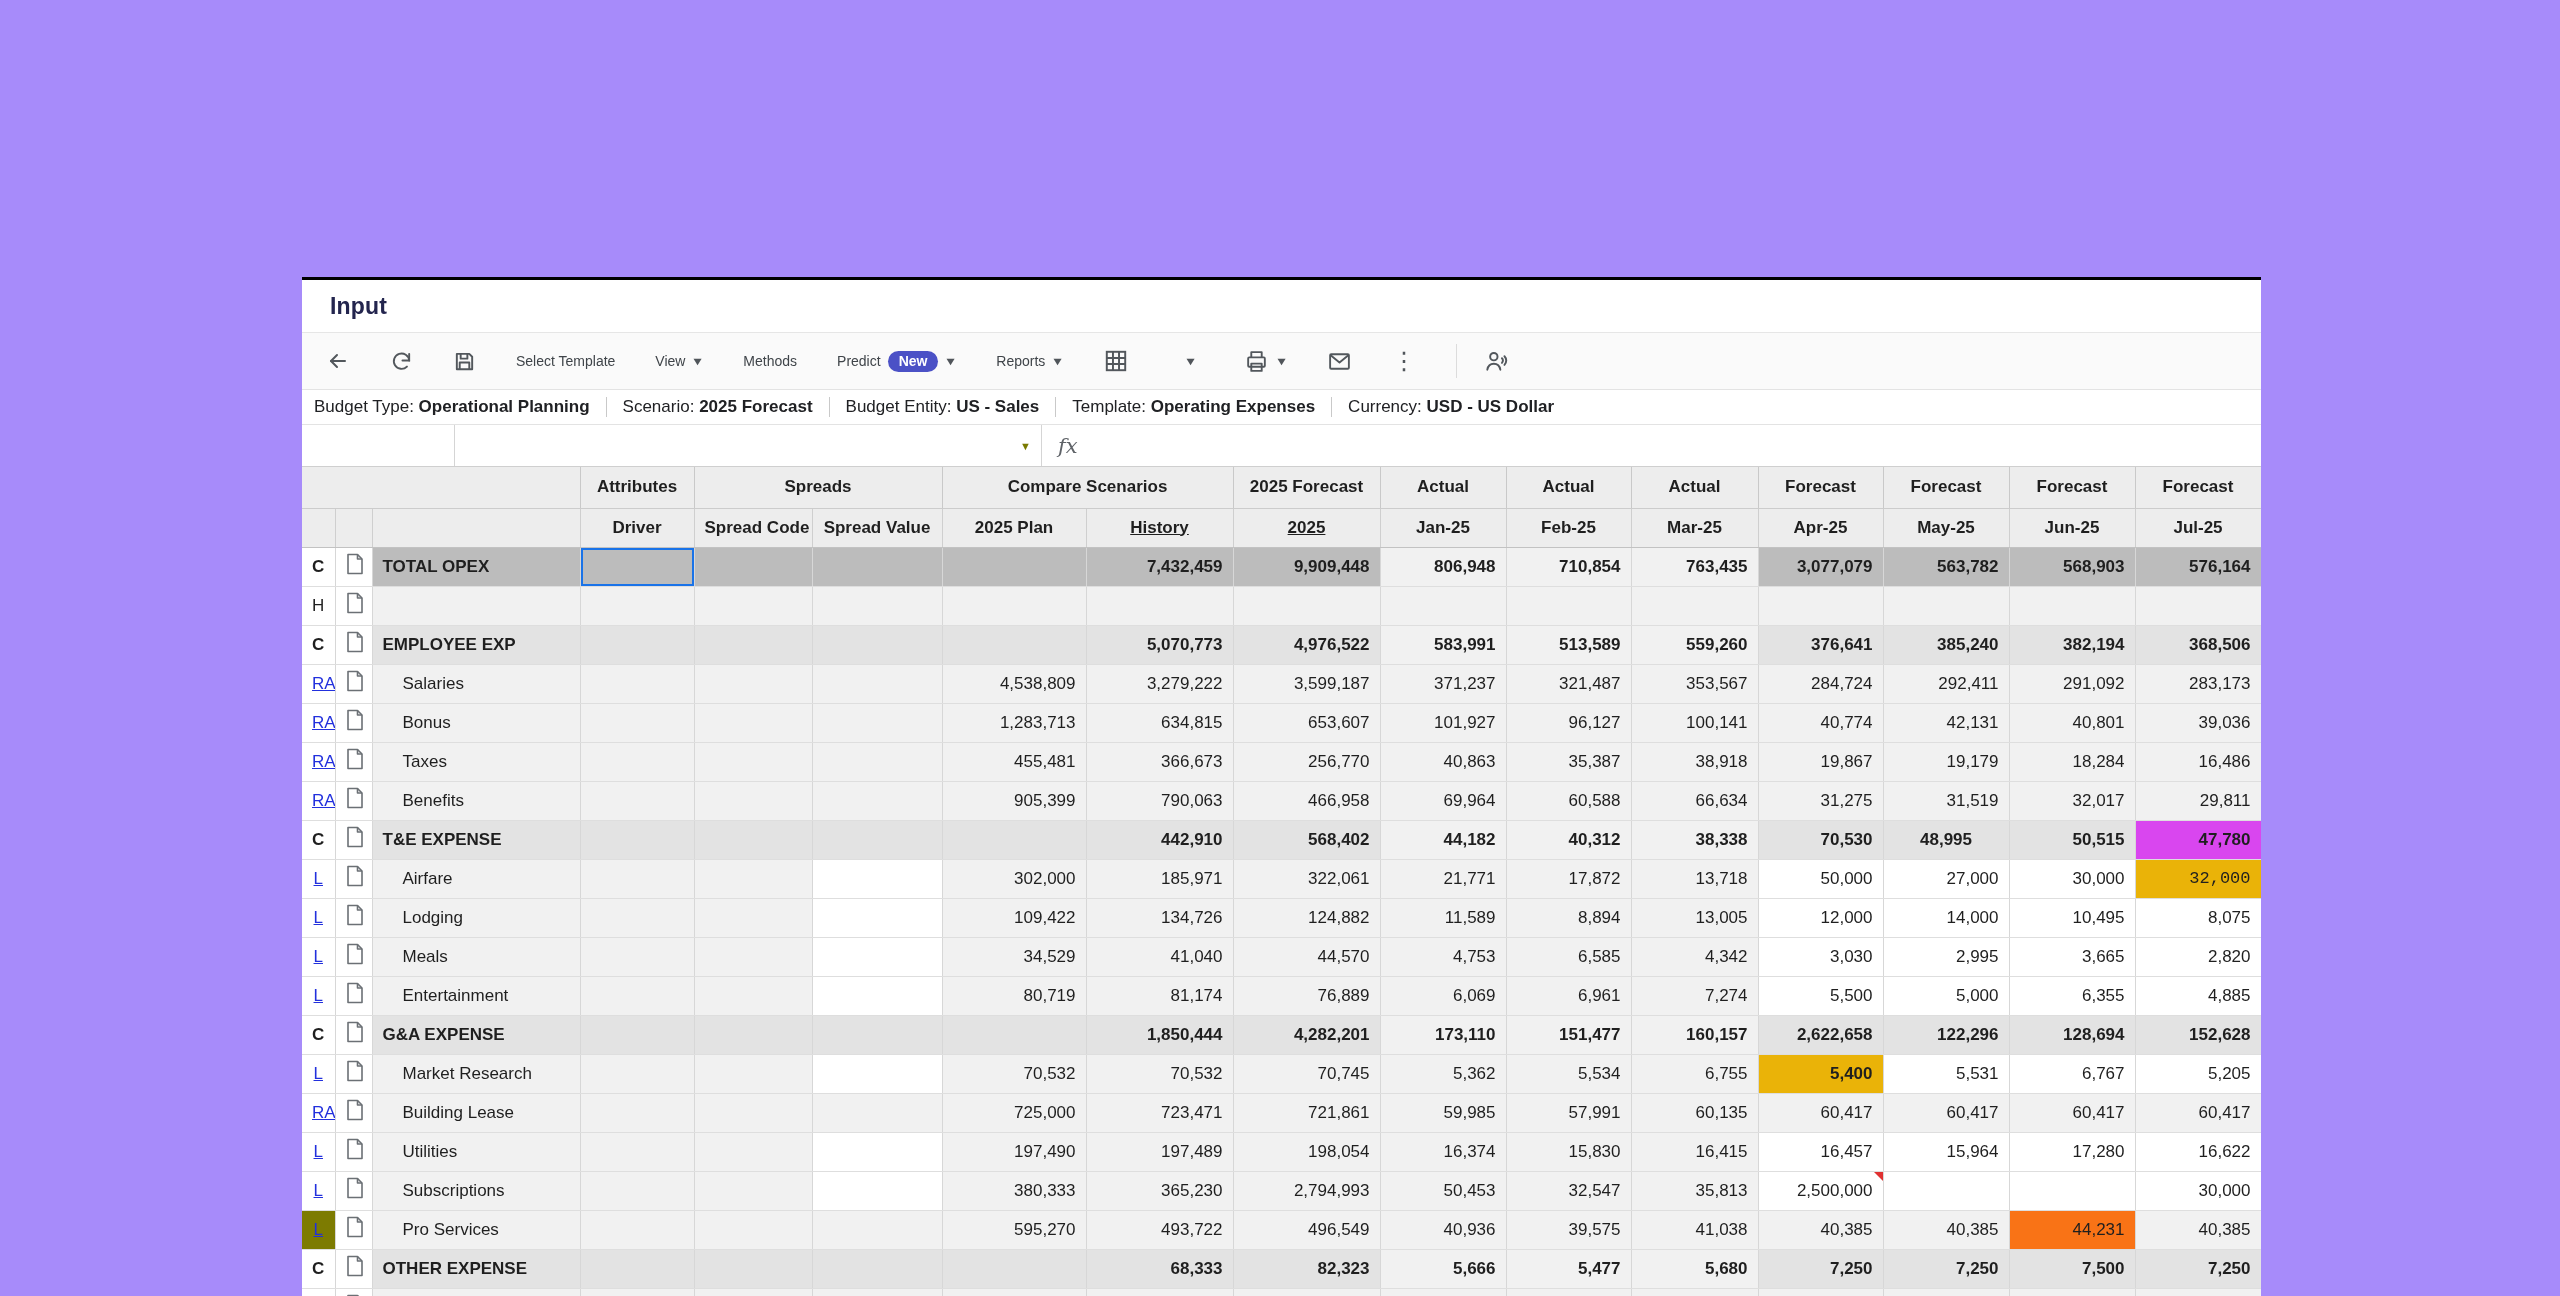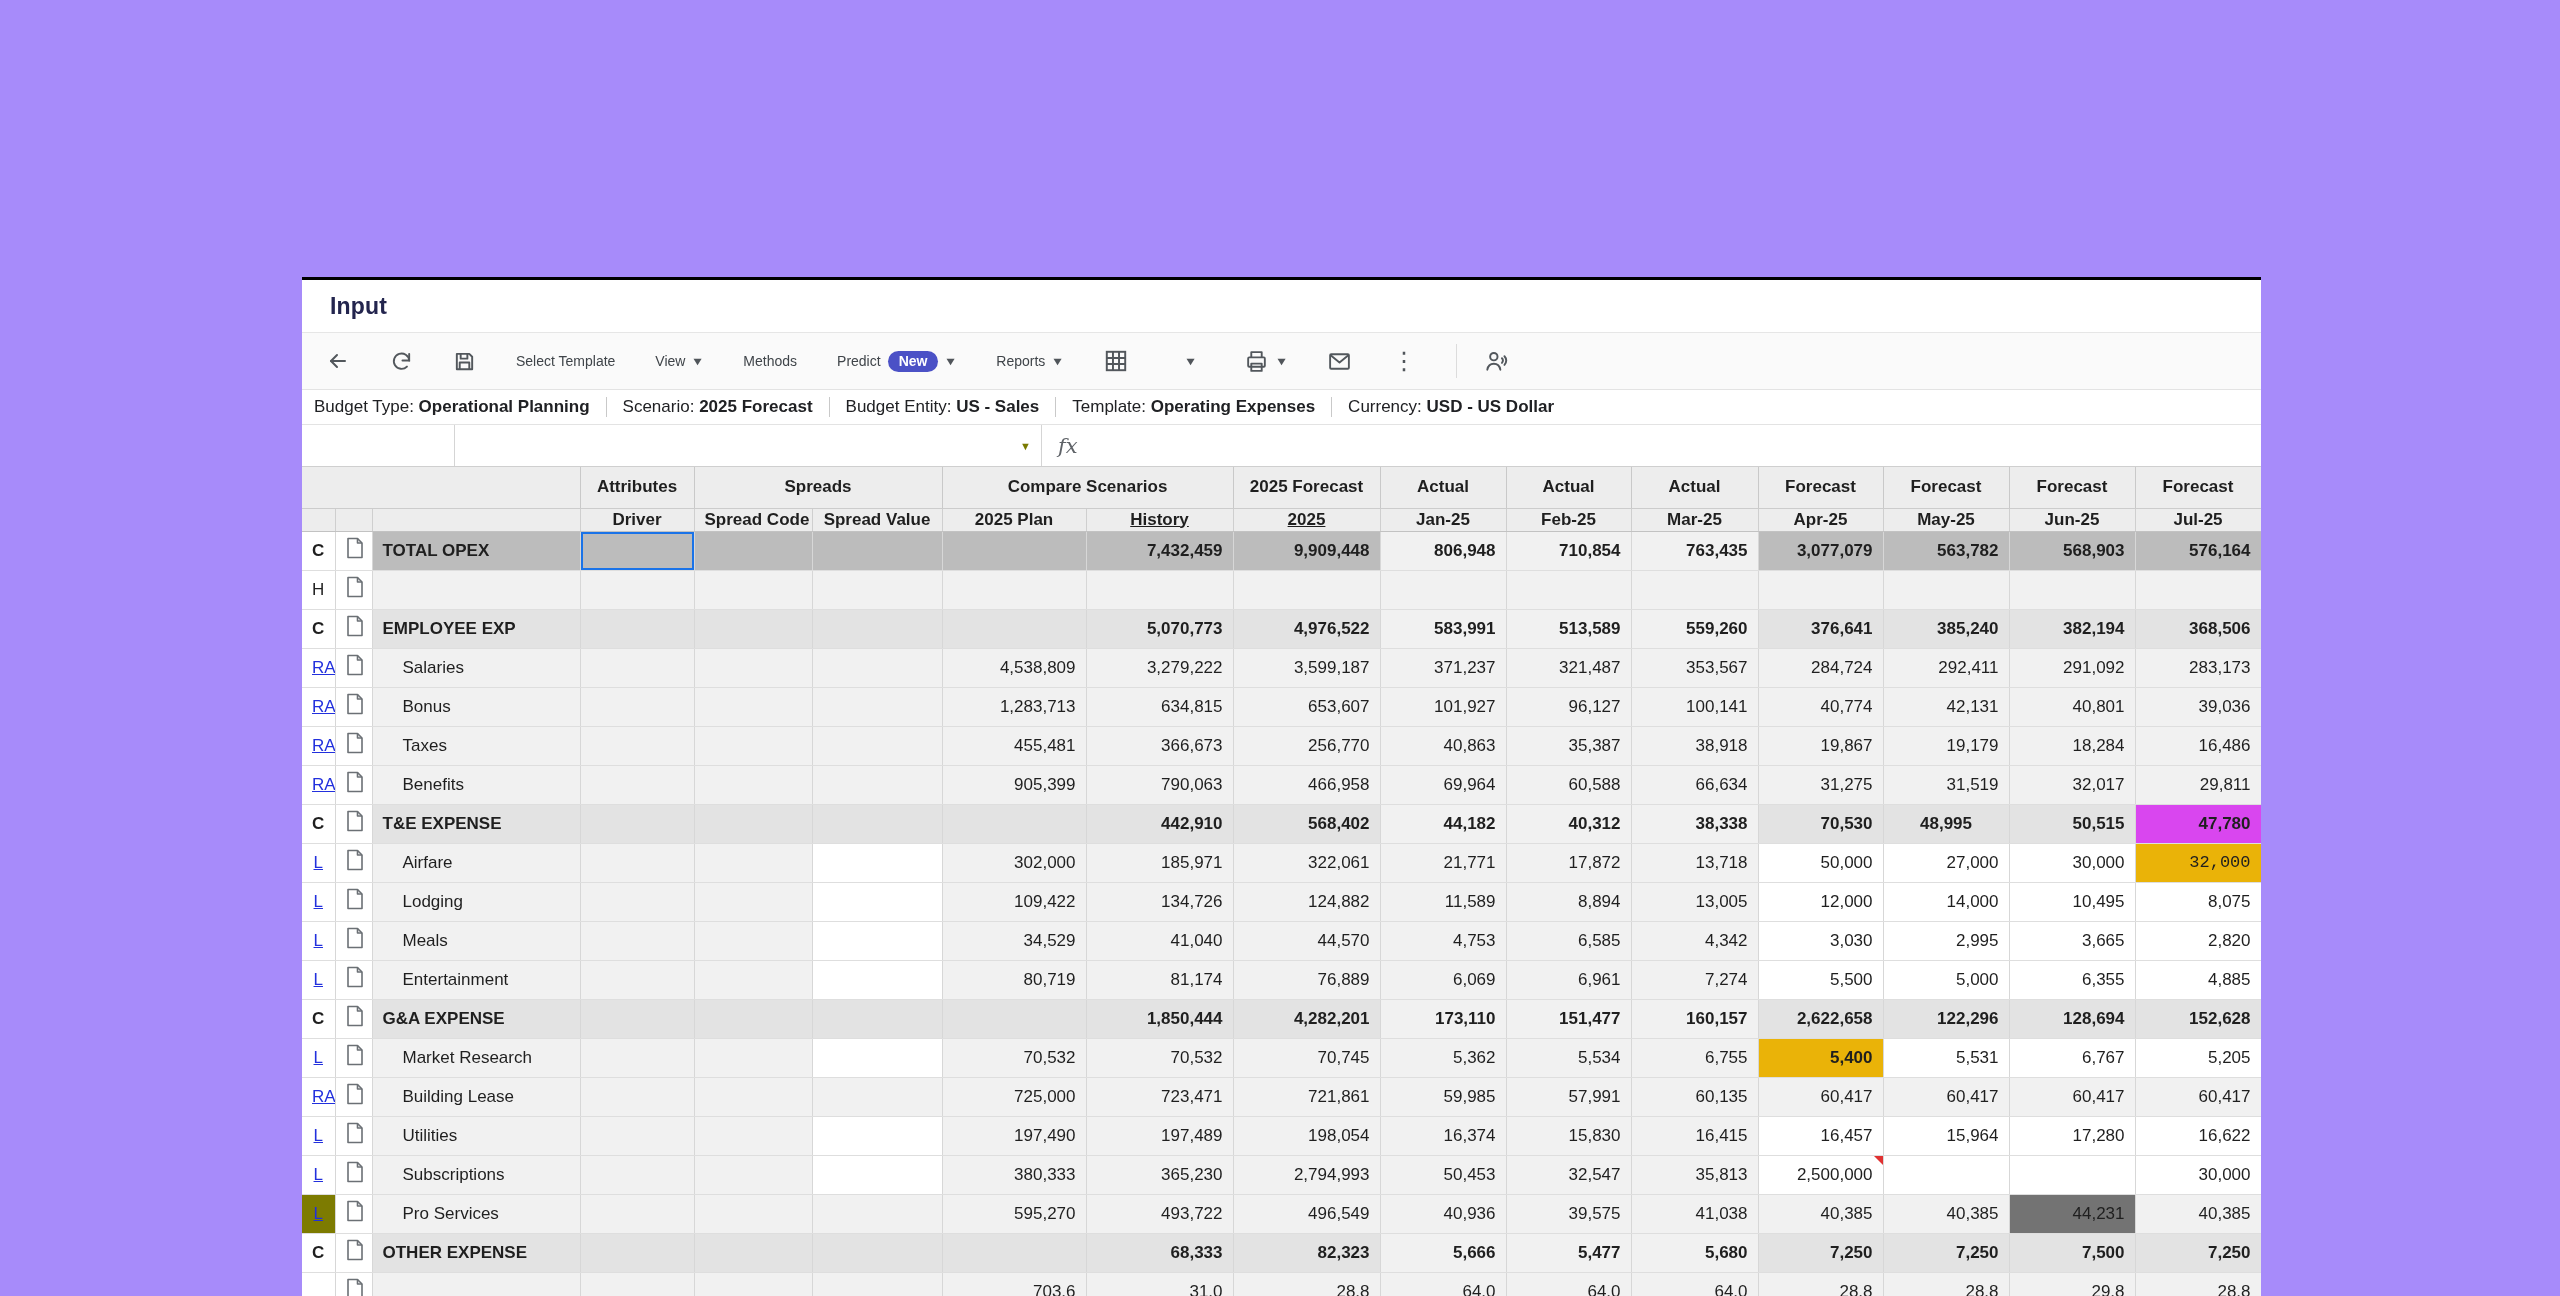--- a/index.html
+++ b/index.html
@@ -52,21 +52,21 @@
   .fbar .fxzone{flex:1;display:flex;align-items:center;padding-left:16px;}
   .fx{font-family:"DejaVu Serif",serif;font-style:italic;font-size:21px;color:#5f6368;}
   
   table.grid{border-collapse:collapse;table-layout:fixed;width:1959px;background:#fff;}
   table.grid td,table.grid th{
     box-sizing:border-box;padding:0 10px;overflow:hidden;white-space:nowrap;
     border-right:1px solid #d7d7d7;border-bottom:1px solid #dedede;
     font-size:17px;color:#1f1f1f;height:39px;
   }
   tr.ghead th{background:#ededed;font-weight:bold;text-align:center;border-bottom:1px solid #cccccc;border-right:1px solid #c9c9c9;height:41px;}
-  tr.shead th{background:#ededed;font-weight:bold;text-align:center;border-bottom:1px solid #c2c2c2;border-right:1px solid #cfcfcf;height:23px;margin-top:12px;}
+  tr.shead th{background:#ededed;font-weight:bold;text-align:center;border-bottom:1px solid #c2c2c2;border-right:1px solid #cfcfcf;height:39px;margin-top:12px;}
   th.u{text-decoration:underline;cursor:pointer;}
   td.codecell{text-align:center;padding:0 2px;background:#fff;}
   td.codecell .rowlink{color:#2230dd;text-decoration:underline;cursor:pointer;}
   td.doccell{background:#fff;text-align:center;padding:0;cursor:pointer;}
   td.namecell{padding-left:9px;}
   td.namecell.leafname{padding-left:30px;}
   td.num{text-align:right;position:relative;}
   tr.r-total td{font-weight:bold;}
   tr.r-section td{font-weight:bold;}
   td.sel{box-shadow:inset 0 0 0 2px #1a73e8;}
@@ -615,21 +615,21 @@
           <td class="num" style="background: rgb(241, 241, 241);"></td>
           <td class="num" style="background: rgb(241, 241, 241);"></td>
           <td class="num" style="background: rgb(241, 241, 241);">595,270</td>
           <td class="num" style="background: rgb(241, 241, 241);">493,722</td>
           <td class="num" style="background: rgb(241, 241, 241);">496,549</td>
           <td class="num" style="background: rgb(241, 241, 241);">40,936</td>
           <td class="num" style="background: rgb(241, 241, 241);">39,575</td>
           <td class="num" style="background: rgb(241, 241, 241);">41,038</td>
           <td class="num" style="background: rgb(241, 241, 241);">40,385</td>
           <td class="num" style="background: rgb(241, 241, 241);">40,385</td>
-          <td class="num" style="background: #737373;">44,231</td>
+          <td class="num" style="background: #f97316;">44,231</td>
           <td class="num" style="background: rgb(241, 241, 241);">40,385</td>
         </tr>
         <tr class="r-section">
           <td class="codecell"><span>C</span></td>
           <td class="doccell"><svg width="18" height="22" viewBox="0 0 18 22" fill="none" stroke="#6b7075" stroke-width="1.6" stroke-linejoin="round">
               <path d="M2 1.5h9.5L16 6v14.5H2z"></path>
               <path d="M11.5 1.5V6H16"></path>
             </svg></td>
           <td class="namecell" style="background: rgb(227, 227, 227);"><span>OTHER EXPENSE</span></td>
           <td class="num" style="background: rgb(227, 227, 227);"></td>

